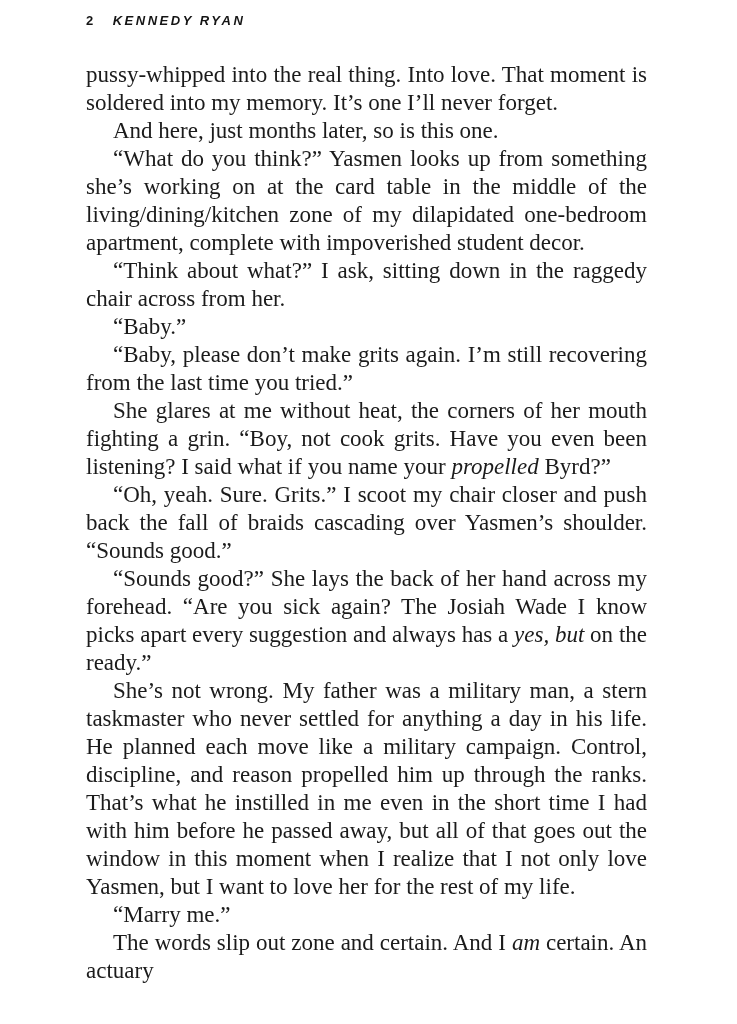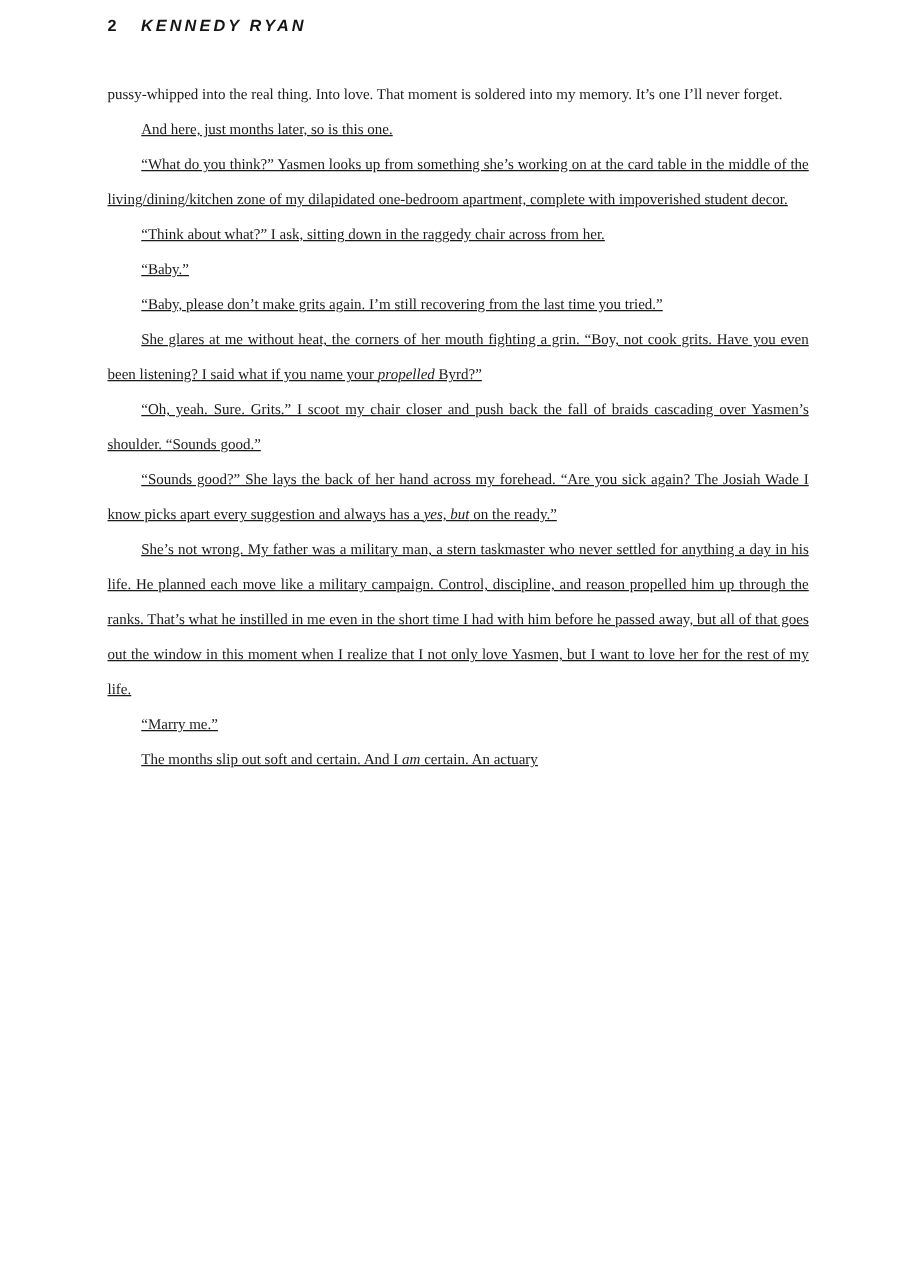--- a/index.html
+++ b/index.html
@@ -28,30 +28,29 @@
   }
   .page-number {
     margin-right: 19px;
     letter-spacing: 0.5px;
   }
   .running-head {
     letter-spacing: 2.5px;
     font-style: italic;
   }
   .page-body {
-    font-size: 12px;
+    font-size: 23px;
     line-height: 28px;
     text-align: justify;
   }
   .para {
     margin: 0;
   }
   .para.indent {
     text-indent: 27px;
-    text-decoration: underline;
   }
   .para em {
     font-style: italic;
   }
 </style>
 </head>
 <body>
 
 <div class="book-page">
   <div class="page-header">
@@ -63,15 +62,15 @@
       <p class="para indent"><span>And here, just months later, so is this one.</span></p>
       <p class="para indent"><span>“What do you think?” Yasmen looks up from something she’s working on at the card table in the middle of the living/dining/kitchen zone of my dilapidated one-bedroom apartment, complete with impoverished student decor.</span></p>
       <p class="para indent"><span>“Think about what?” I ask, sitting down in the raggedy chair across from her.</span></p>
       <p class="para indent"><span>“Baby.”</span></p>
       <p class="para indent"><span>“Baby, please don’t make grits again. I’m still recovering from the last time you tried.”</span></p>
       <p class="para indent"><span>She glares at me without heat, the corners of her mouth fighting a grin. “Boy, not cook grits. Have you even been listening? I said what if you name your </span><em>propelled</em><span> Byrd?”</span></p>
       <p class="para indent"><span>“Oh, yeah. Sure. Grits.” I scoot my chair closer and push back the fall of braids cascading over Yasmen’s shoulder. “Sounds good.”</span></p>
       <p class="para indent"><span>“Sounds good?” She lays the back of her hand across my forehead. “Are you sick again? The Josiah Wade I know picks apart every suggestion and always has a </span><em>yes, but</em><span> on the ready.”</span></p>
       <p class="para indent"><span>She’s not wrong. My father was a military man, a stern taskmaster who never settled for anything a day in his life. He planned each move like a military campaign. Control, discipline, and reason propelled him up through the ranks. That’s what he instilled in me even in the short time I had with him before he passed away, but all of that goes out the window in this moment when I realize that I not only love Yasmen, but I want to love her for the rest of my life.</span></p>
       <p class="para indent"><span>“Marry me.”</span></p>
-      <p class="para indent"><span>The months slip out soft and certain. And I </span><em>am</em><span> certain. An actuary</span></p>
+      <p class="para indent"><span>The words slip out zone and certain. And I </span><em>am</em><span> certain. An actuary</span></p>
     </div>
 </div>
 
 </body></html>

